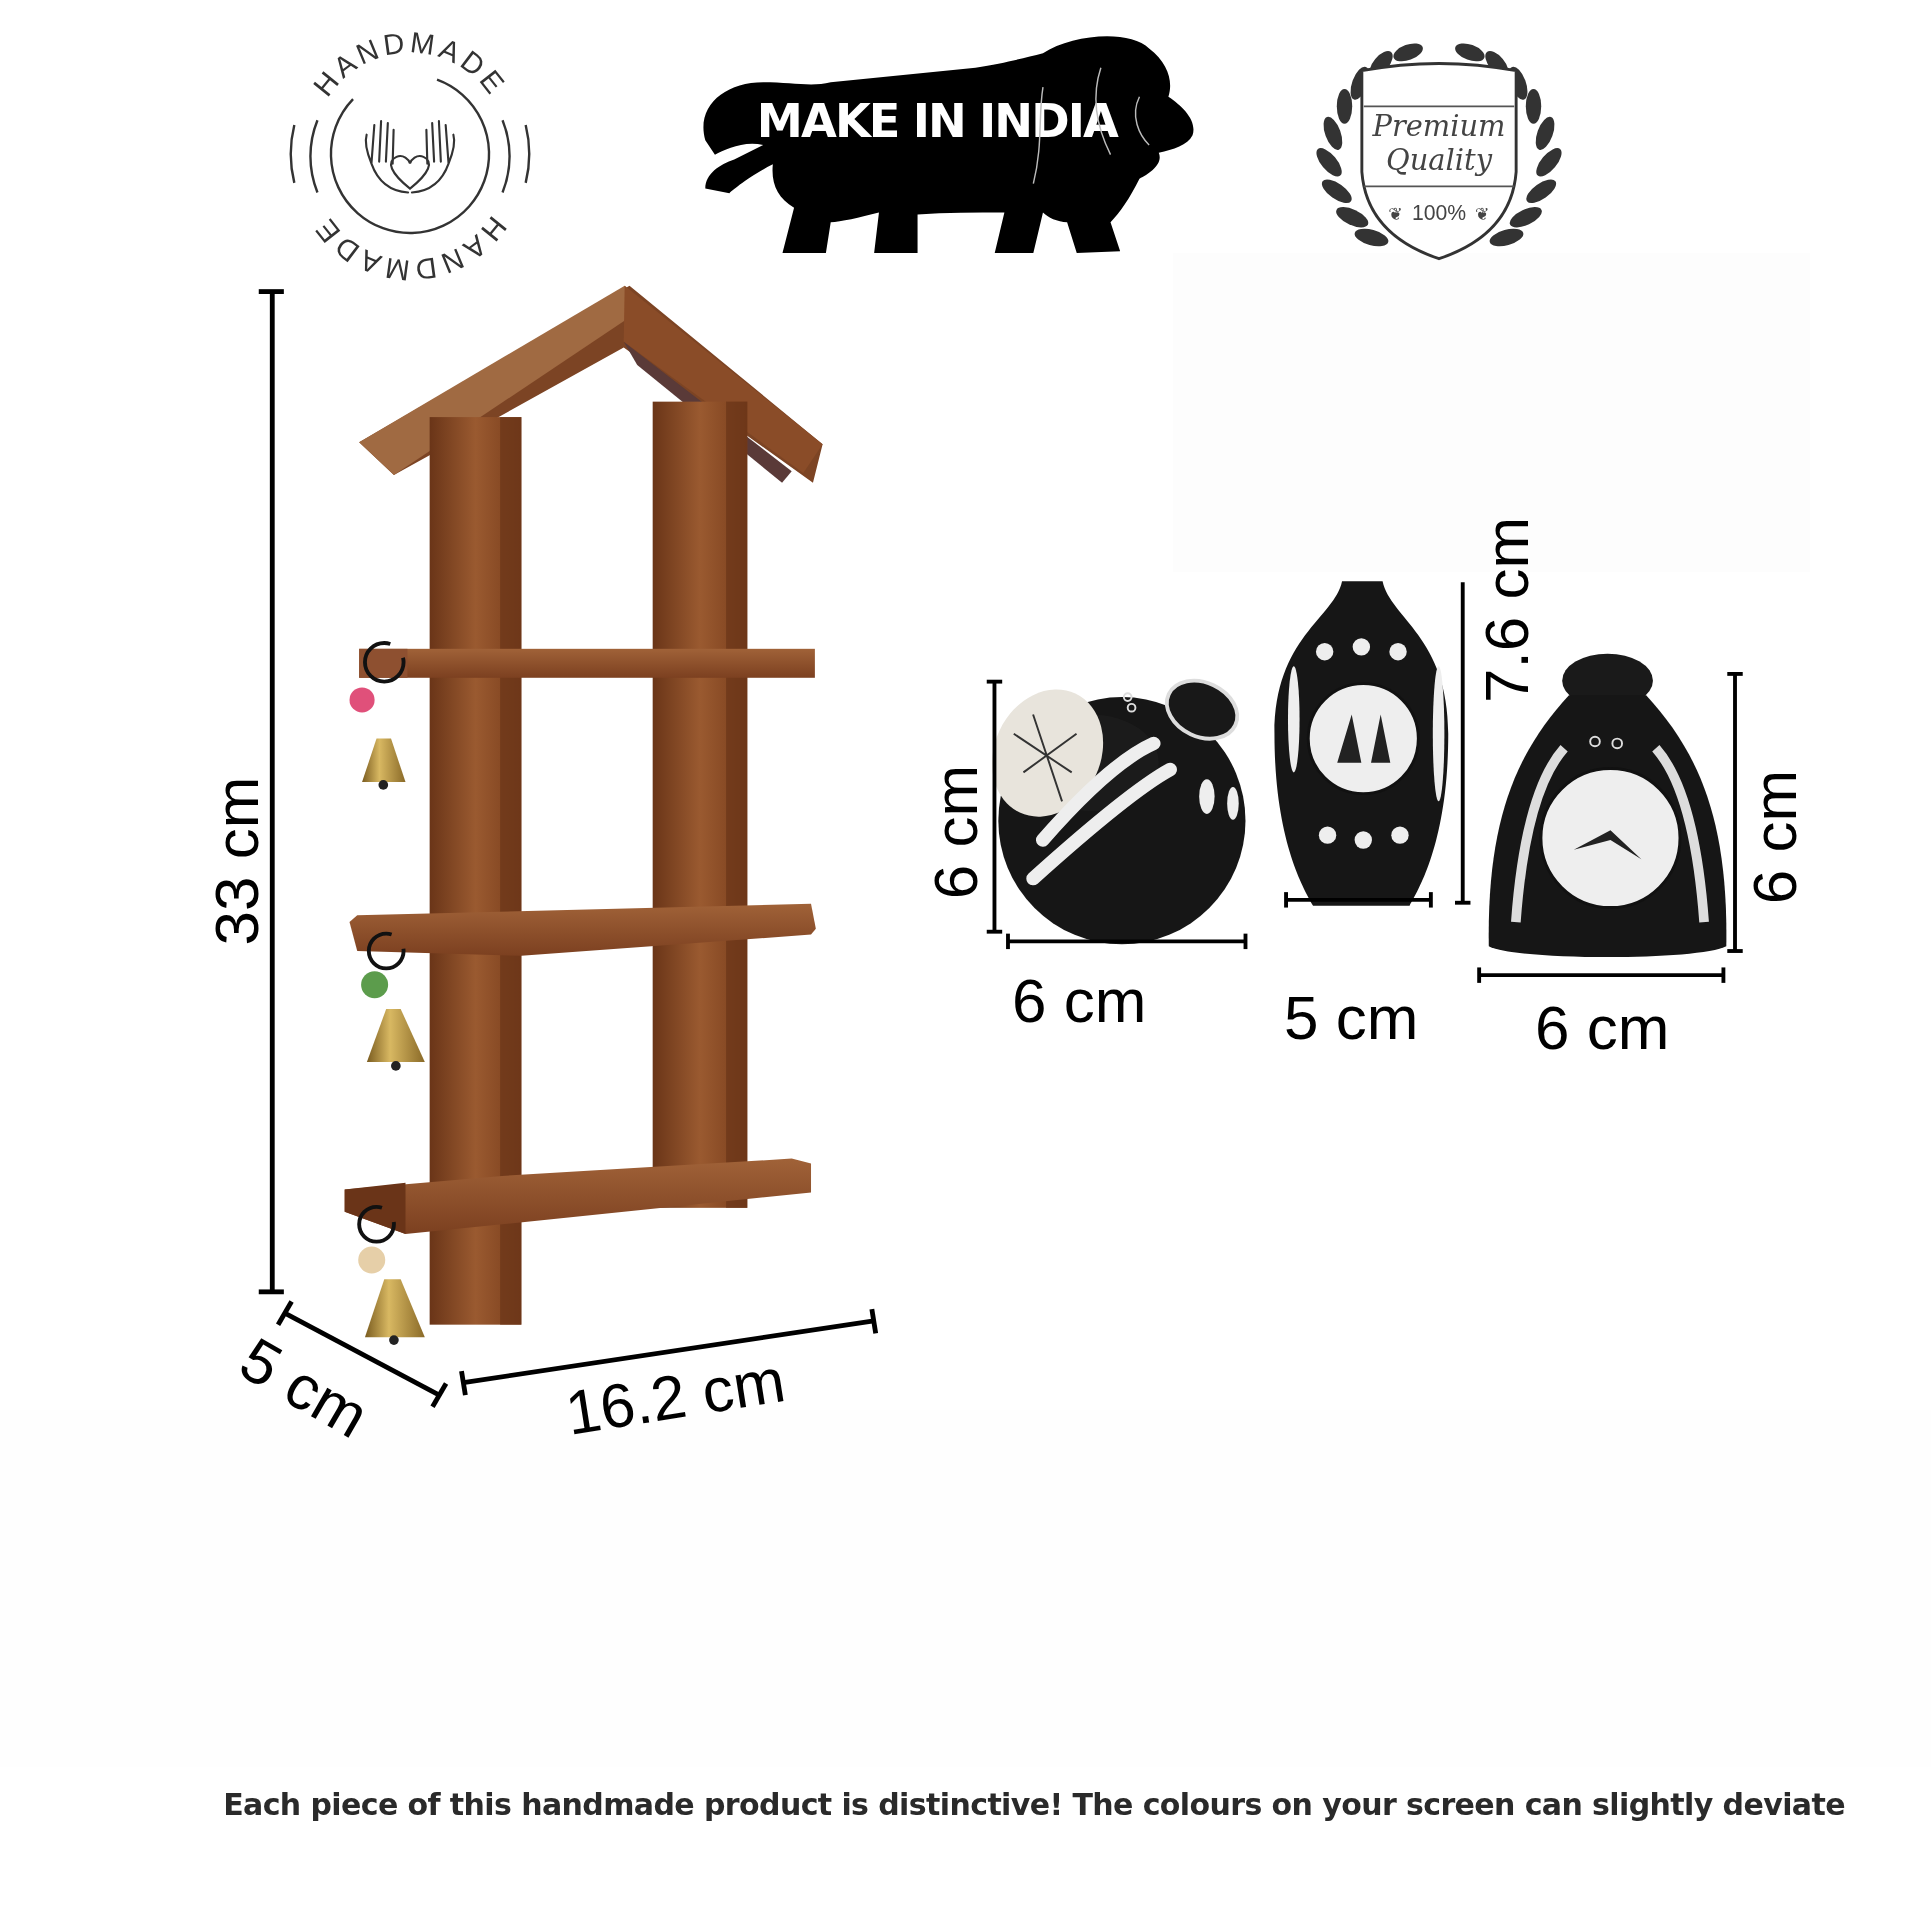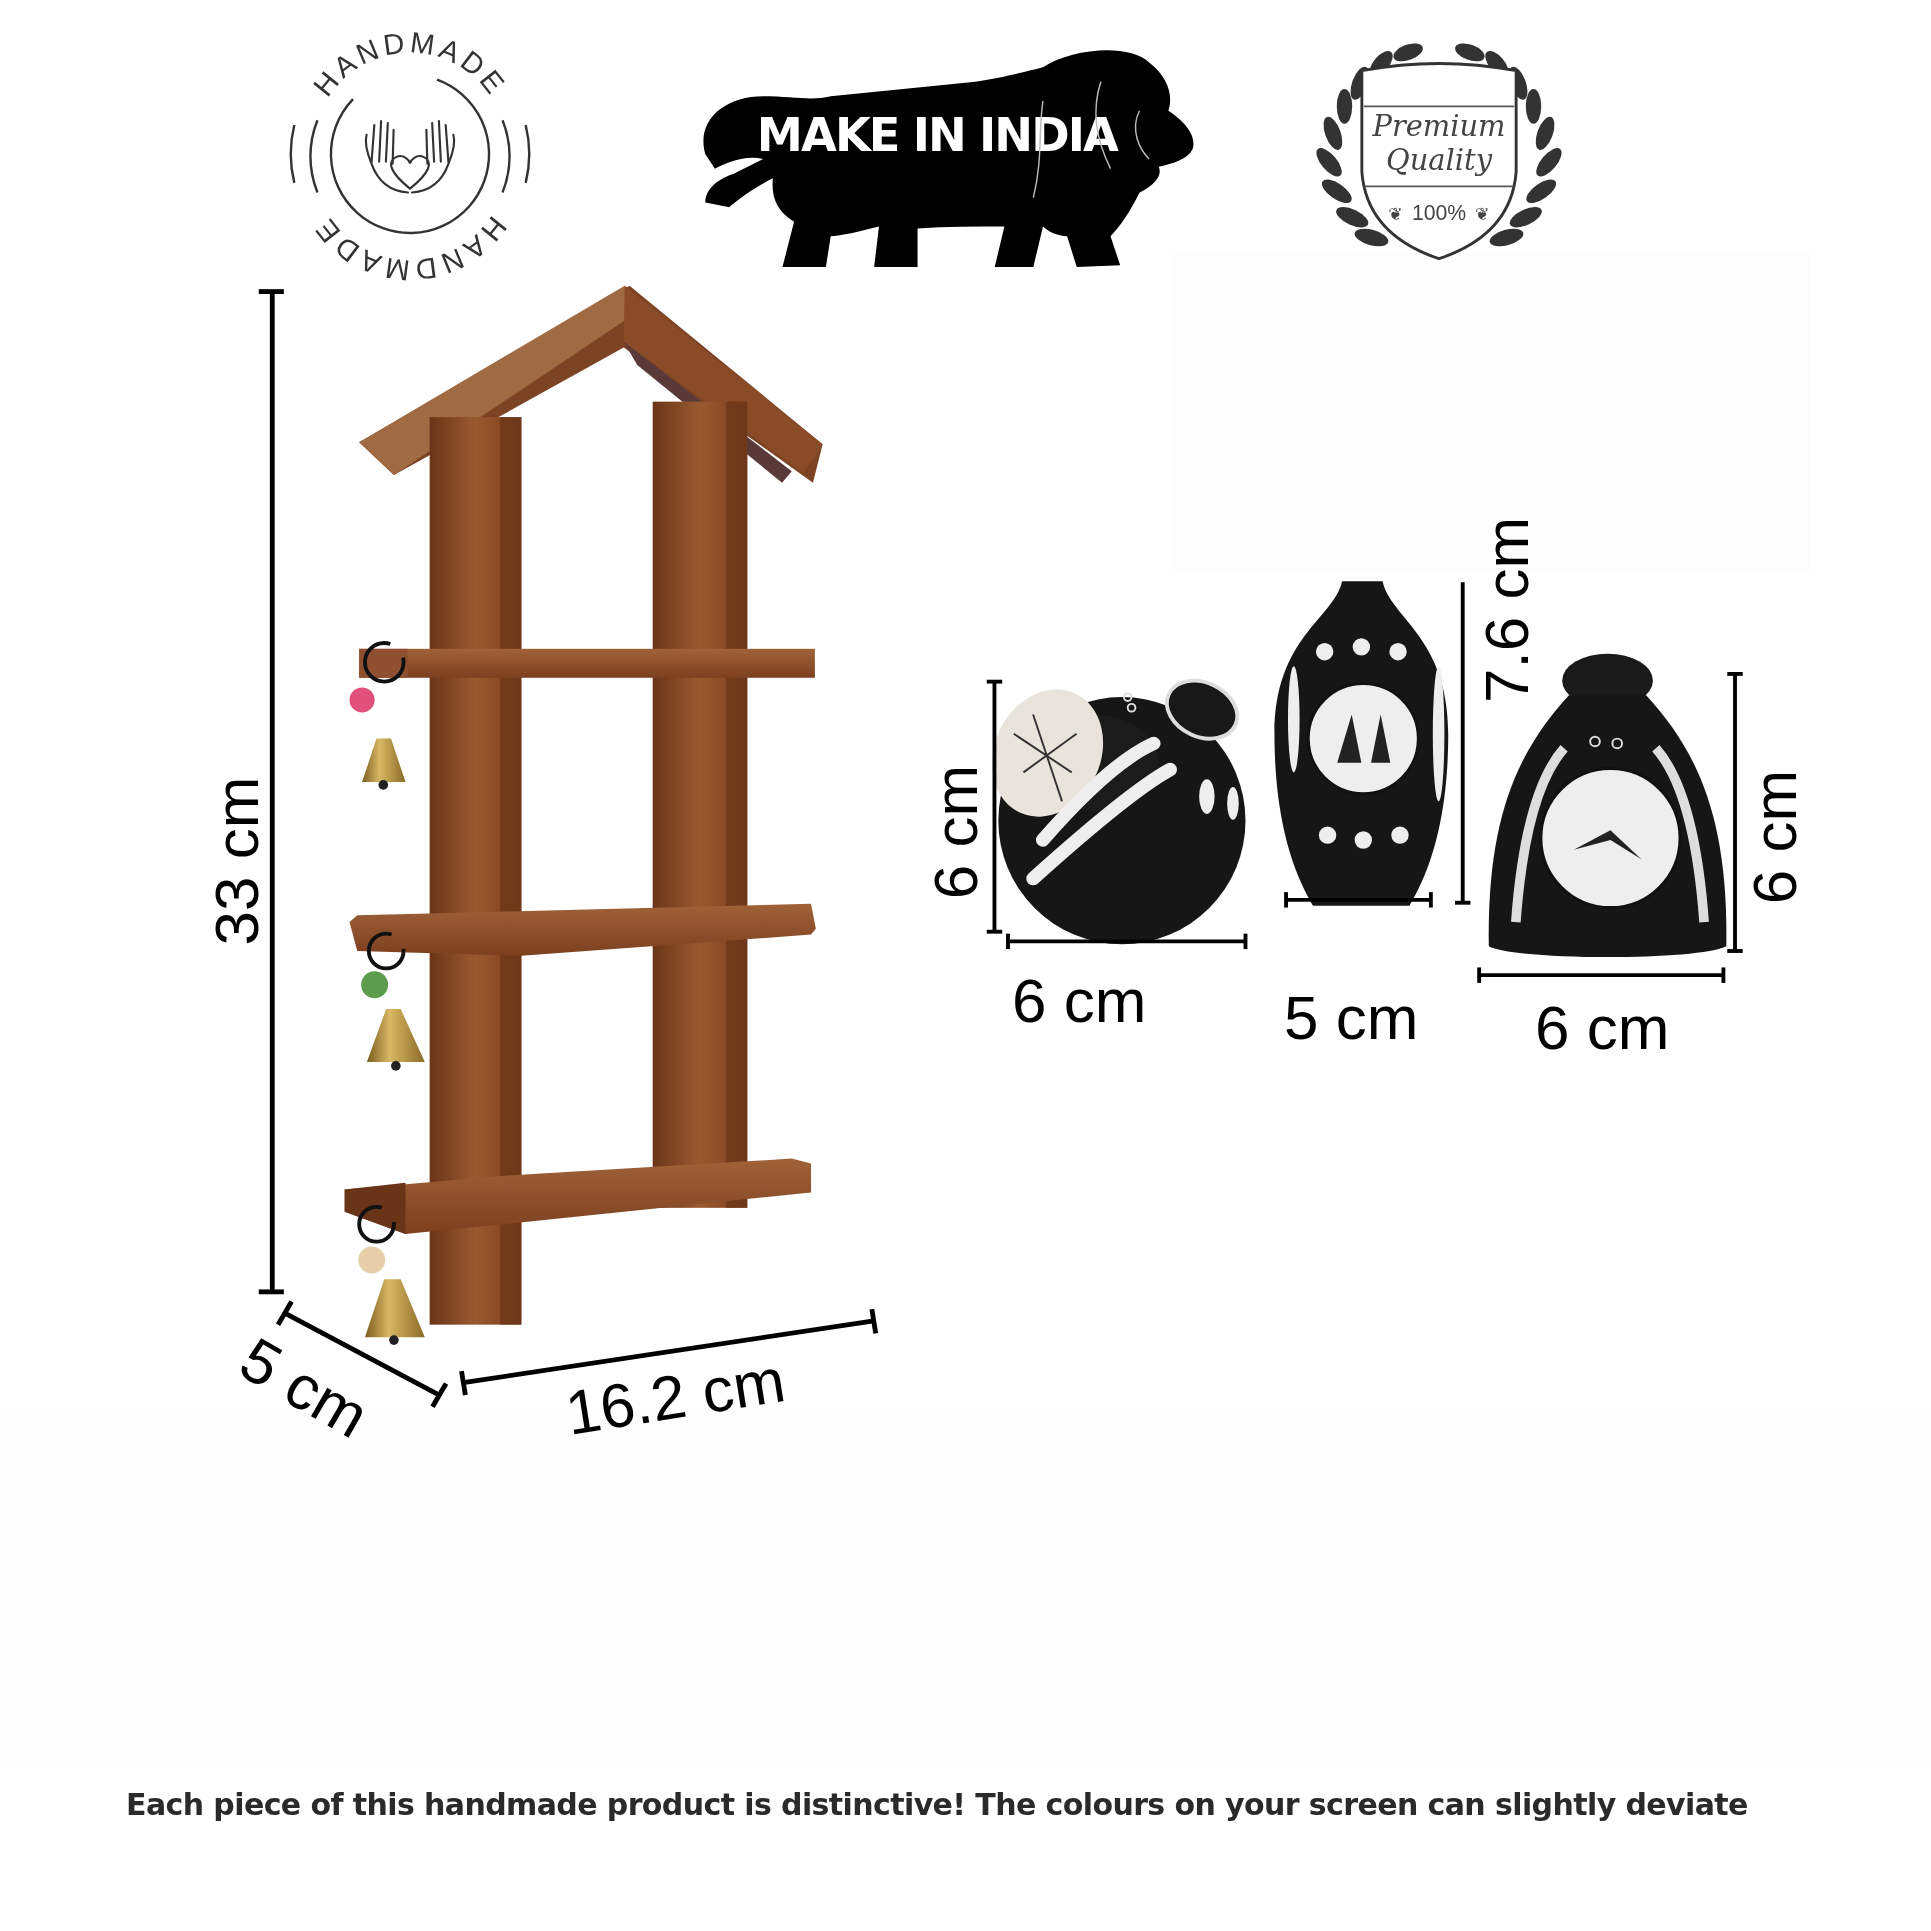--- a/index.html
+++ b/index.html
@@ -14,21 +14,21 @@
   .dim-label {
     position: absolute; font-family: "Liberation Sans", sans-serif;
     font-size: 62px; color: #000; white-space: nowrap; line-height: 1;
   }
   .disclaimer {
     position: absolute; left: 126px; top: 1784px; width: 1719px;
     font-family: "DejaVu Sans", sans-serif; font-weight: bold;
     font-size: 30px; line-height: 42px; color: #2a2a2a;
     letter-spacing: -0.6px;
   }
-  .disclaimer span { display: block; white-space: nowrap; }
+  .disclaimer span { display: block; white-space: nowrap; text-align: right; }
   svg { position: absolute; overflow: visible; }
 </style>
 </head>
 <body>
 
 <div class="bgbox" style="left:1173px;top:253px;width:637px;height:319px;"></div>
 <div class="bgbox" style="left:0;top:1410px;width:1931px;height:357px;background:#fefefe;"></div>
 
 <div>
 
@@ -51,21 +51,21 @@
       </text>
 
       <g fill="none" stroke="#333" stroke-width="2.2" stroke-linecap="round">
         <path d="M 100 150 Q 92 130 95 120 M 100 150 L 103 110 M 108 148 L 110 106 M 115 148 L 117 108 M 122 150 L 123 115 M 100 150 Q 110 178 138 180"></path>
         <path d="M 180 150 Q 188 130 185 120 M 180 150 L 177 110 M 172 148 L 170 106 M 165 148 L 163 108 M 158 150 L 157 115 M 180 150 Q 170 178 142 180"></path>
         <path d="M 140 176 C 120 160 115 148 126 143 C 133 140 139 146 140 150 C 141 146 147 140 154 143 C 165 148 160 160 140 176 Z"></path>
       </g>
     </svg>
   </div>
 
-  <div class="abs" style="left:686px;top:43px;width:521px;height:232px;">
+  <div class="abs" style="left:686px;top:29px;width:521px;height:232px;">
     <svg width="521" height="232" viewBox="0 0 540 240">
       <path fill="#000" d="
         M 20 115 C 10 80 40 55 80 55 C 110 55 130 60 150 55
         L 300 40 C 330 35 350 30 370 25
         C 400 5 460 0 480 20 C 500 35 505 55 500 70
         C 515 80 530 95 525 110 C 520 120 505 125 490 128
         C 495 140 480 150 470 155 C 460 175 450 190 440 200
         L 450 230 L 405 232 L 395 200 C 385 200 375 195 370 190
         L 360 232 L 320 232 L 330 190 C 300 190 270 190 240 192
         L 240 232 L 195 232 L 200 190 C 180 195 160 200 150 200

